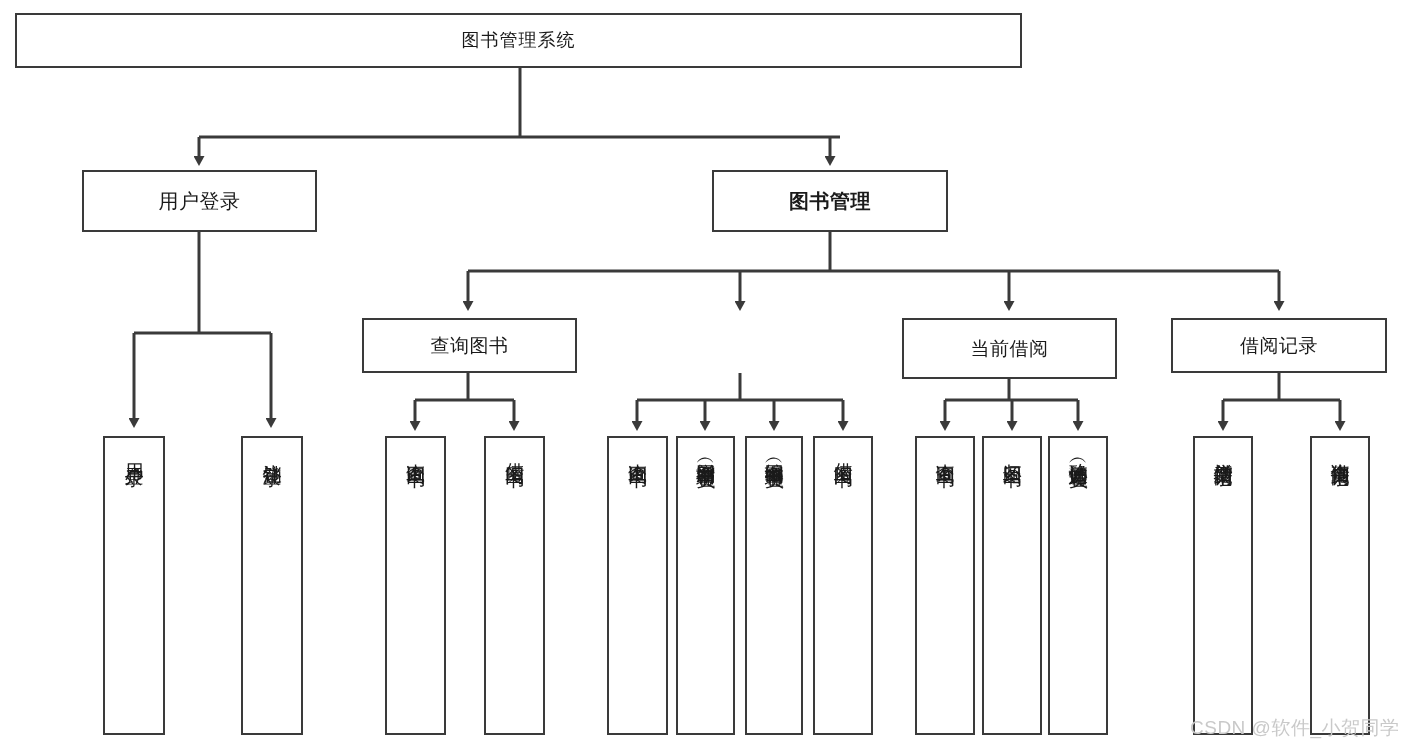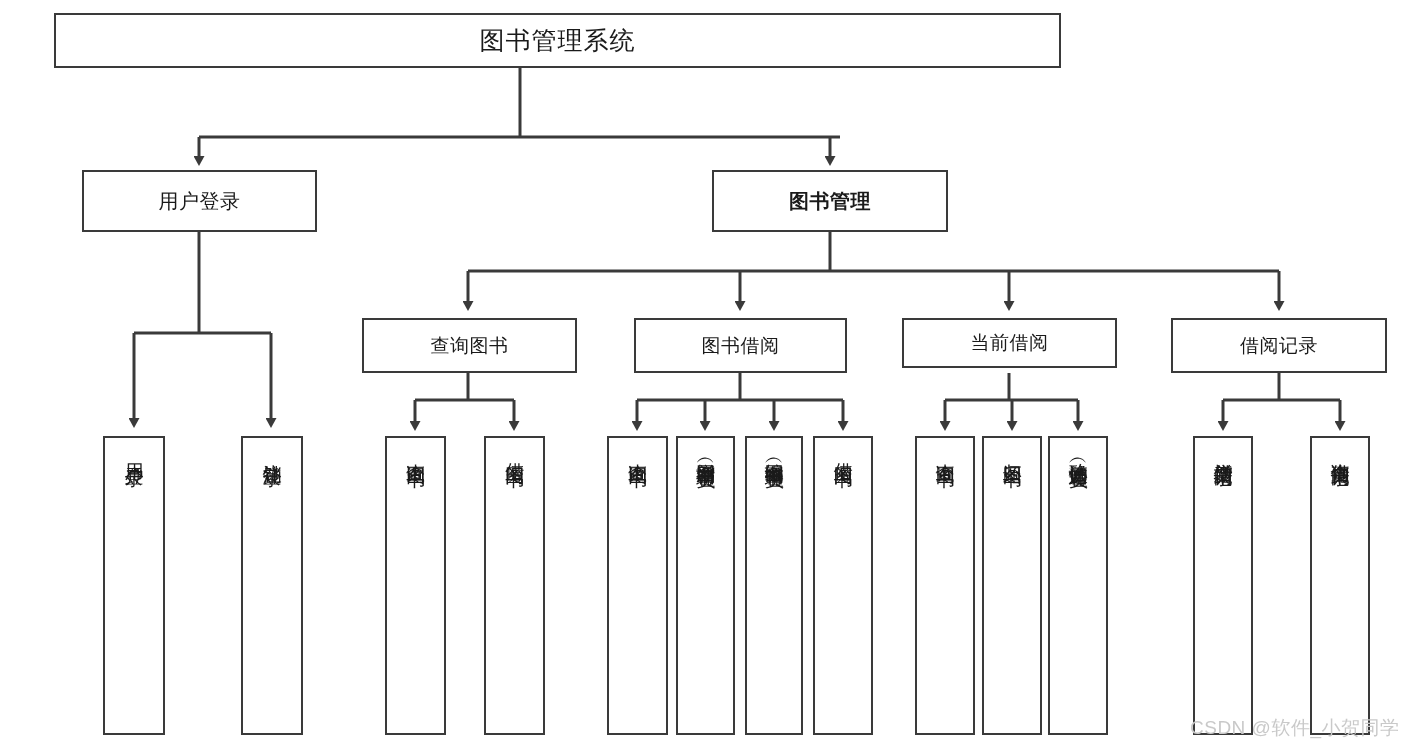--- a/index.html
+++ b/index.html
@@ -36,21 +36,21 @@
     justify-content: center;
     color: #1a1a1a;
   }
   .node .label {
     display: block;
     text-align: center;
     line-height: 1.05;
     letter-spacing: 0.5px;
   }
   
-  .node.root { font-size: 25px; margin-left: 39px; }
+  .node.root { font-size: 18px; }
   .node.root .label { letter-spacing: 1px; }
   
   .node.lvl2 { font-size: 20px; }
   
   .node.lvl3 { font-size: 19px; }
   
   .node.leaf { font-size: 19px; align-items: flex-start; padding-top: 10px; }
   .node.leaf .label {
     writing-mode: vertical-rl;
     text-orientation: upright;
@@ -130,24 +130,21 @@
   <div class="node lvl2" style="left:82px; top:170px; width:235px; height:62px;">
     <span class="label">用户登录</span>
   </div>
   <div class="node lvl2" style="left:712px; top:170px; width:236px; height:62px;font-weight:bold;">
     <span class="label">图书管理</span>
   </div>
 
   <div class="node lvl3" style="left:362px; top:318px; width:215px; height:55px;">
     <span class="label">查询图书</span>
   </div>
-  <div class="node lvl3" style="left:634px; top:318px; width:213px; height:55px;">
-    <span class="label">图书借阅</span>
-  </div>
-  <div class="node lvl3" style="left:902px; top:318px; width:215px; height:50px;">
+  <div class="node lvl3" style="left:902px; top:318px; width:215px; height:61px;">
     <span class="label">当前借阅</span>
   </div>
   <div class="node lvl3" style="left:1171px; top:318px; width:216px; height:55px;">
     <span class="label">借阅记录</span>
   </div>
 
   <div class="node leaf" style="left:103px; top:436px; width:62px; height:299px;">
     <span class="label">用户登录</span>
   </div>
   <div class="node leaf" style="left:241px; top:436px; width:62px; height:299px;">

